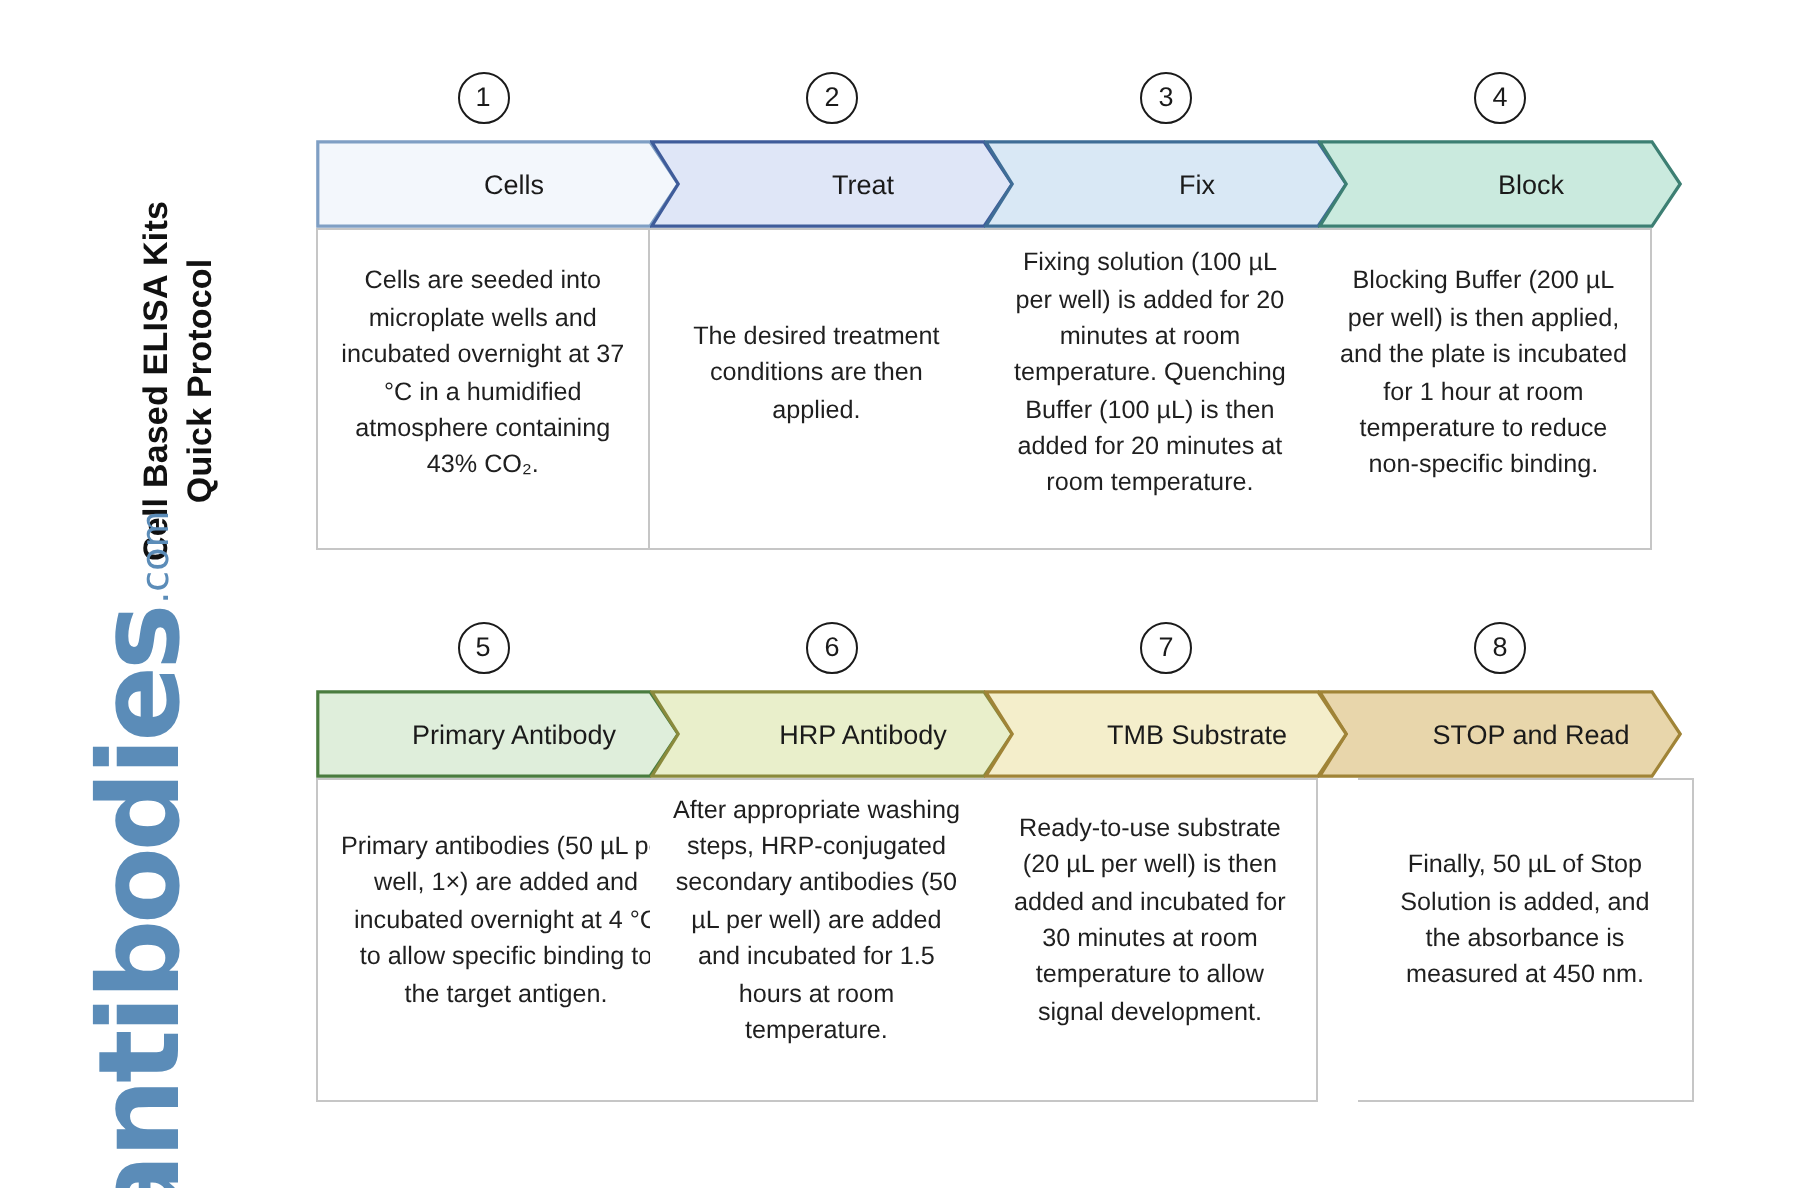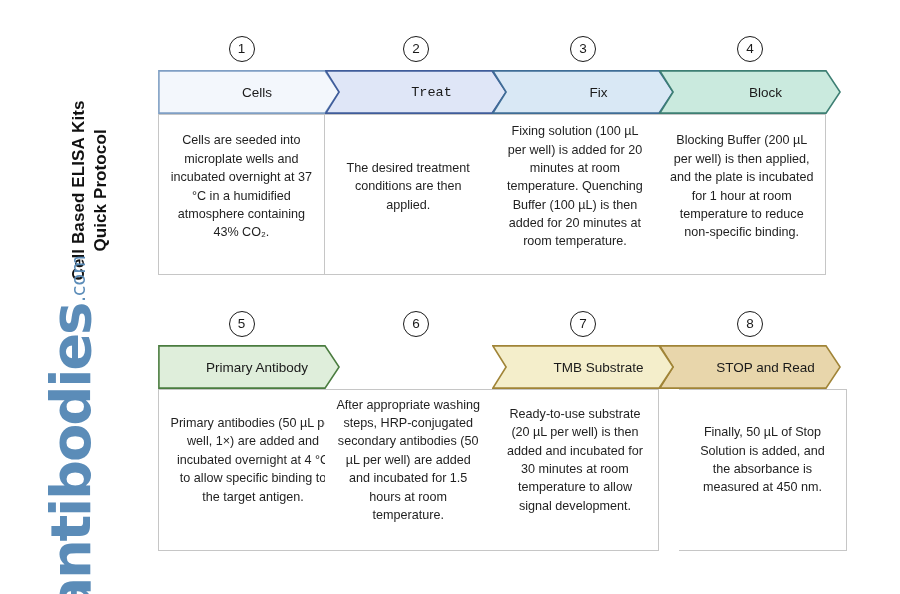--- a/index.html
+++ b/index.html
@@ -177,21 +177,21 @@
         <div class="chev" style="left: 0px; width: 182px;">
           <svg viewBox="0 0 182 44" preserveAspectRatio="none">
             <path d="M 0.9 0.9 L 167 0.9 L 181.1 22 L 167 43.1 L 0.9 43.1 Z" fill="#f3f7fc" stroke="#7f9fc4" stroke-width="1.6" stroke-linejoin="miter"></path>
           </svg>
           <span>Cells</span>
         </div>
         <div class="chev" style="left: 167px; width: 182px;">
           <svg viewBox="0 0 182 44" preserveAspectRatio="none">
             <path d="M 0.9 0.9 L 167 0.9 L 181.1 22 L 167 43.1 L 0.9 43.1 L 14.1 22 Z" fill="#dfe6f7" stroke="#3f5c9a" stroke-width="1.6" stroke-linejoin="miter"></path>
           </svg>
-          <span style="margin-left: 15px; font-family: Liberation Mono, monospace;">Treat</span>
+          <span style="margin-left: 15px;">Treat</span>
         </div>
         <div class="chev" style="left: 334px; width: 182px;">
           <svg viewBox="0 0 182 44" preserveAspectRatio="none">
             <path d="M 0.9 0.9 L 167 0.9 L 181.1 22 L 167 43.1 L 0.9 43.1 L 14.1 22 Z" fill="#d9e8f5" stroke="#3f6d96" stroke-width="1.6" stroke-linejoin="miter"></path>
           </svg>
           <span style="margin-left: 15px;">Fix</span>
         </div>
         <div class="chev" style="left: 501px; width: 182px;">
           <svg viewBox="0 0 182 44" preserveAspectRatio="none">
             <path d="M 0.9 0.9 L 167 0.9 L 181.1 22 L 167 43.1 L 0.9 43.1 L 14.1 22 Z" fill="#caeade" stroke="#3d7f73" stroke-width="1.6" stroke-linejoin="miter"></path>
@@ -222,20 +222,26 @@
         <div class="num-circle" style="left: 412px;">7</div>
         <div class="num-circle" style="left: 579px;">8</div>
       </div>
     <div class="chevrons">
         <div class="chev" style="left: 0px; width: 182px;">
           <svg viewBox="0 0 182 44" preserveAspectRatio="none">
             <path d="M 0.9 0.9 L 167 0.9 L 181.1 22 L 167 43.1 L 0.9 43.1 Z" fill="#dfeedb" stroke="#4a7c3f" stroke-width="1.6" stroke-linejoin="miter"></path>
           </svg>
           <span>Primary Antibody</span>
         </div>
+        <div class="chev" style="left: 167px; width: 182px;">
+          <svg viewBox="0 0 182 44" preserveAspectRatio="none">
+            <path d="M 0.9 0.9 L 167 0.9 L 181.1 22 L 167 43.1 L 0.9 43.1 L 14.1 22 Z" fill="#e9efcb" stroke="#8a8a3c" stroke-width="1.6" stroke-linejoin="miter"></path>
+          </svg>
+          <span style="margin-left: 15px;">HRP Antibody</span>
+        </div>
         <div class="chev" style="left: 501px; width: 182px;">
           <svg viewBox="0 0 182 44" preserveAspectRatio="none">
             <path d="M 0.9 0.9 L 167 0.9 L 181.1 22 L 167 43.1 L 0.9 43.1 L 14.1 22 Z" fill="#e8d6ab" stroke="#a08437" stroke-width="1.6" stroke-linejoin="miter"></path>
           </svg>
           <span style="margin-left: 15px;">STOP and Read</span>
         </div>
         <div class="chev" style="left: 334px; width: 182px;">
           <svg viewBox="0 0 182 44" preserveAspectRatio="none">
             <path d="M 0.9 0.9 L 167 0.9 L 181.1 22 L 167 43.1 L 0.9 43.1 L 14.1 22 Z" fill="#f4eecb" stroke="#a08437" stroke-width="1.6" stroke-linejoin="miter"></path>
           </svg>

